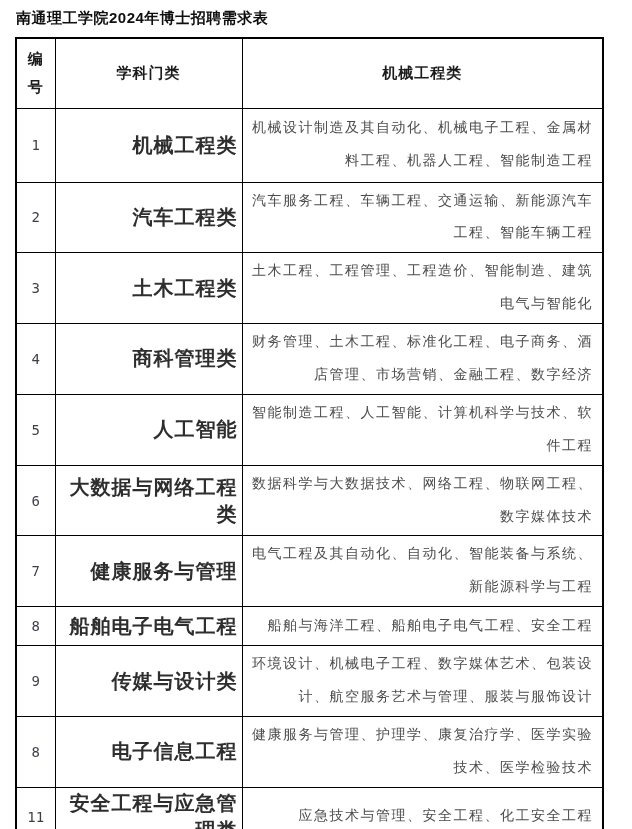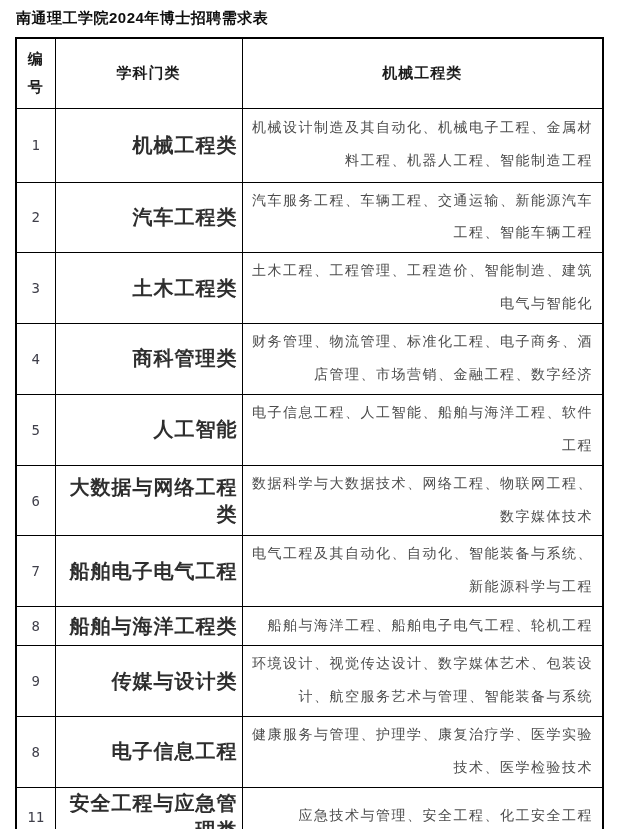--- a/index.html
+++ b/index.html
@@ -132,46 +132,46 @@
         <td class="c-req">汽车服务工程、车辆工程、交通运输、新能源汽车工程、智能车辆工程</td>
       </tr>
       <tr class="r2">
         <td class="c-no">3</td>
         <td class="c-cat">土木工程类</td>
         <td class="c-req">土木工程、工程管理、工程造价、智能制造、建筑电气与智能化</td>
       </tr>
       <tr class="r3">
         <td class="c-no">4</td>
         <td class="c-cat">商科管理类</td>
-        <td class="c-req">财务管理、物流管理、标准化工程、电子商务、酒店管理、市场营销、金融工程、数字经济</td>
+        <td class="c-req">财务管理、土木工程、标准化工程、电子商务、酒店管理、市场营销、金融工程、数字经济</td>
       </tr>
       <tr class="r4">
         <td class="c-no">5</td>
         <td class="c-cat">人工智能</td>
-        <td class="c-req">电子信息工程、人工智能、船舶与海洋工程、软件工程</td>
+        <td class="c-req">智能制造工程、人工智能、计算机科学与技术、软件工程</td>
       </tr>
       <tr class="r5">
         <td class="c-no">6</td>
         <td class="c-cat">大数据与网络工程类</td>
         <td class="c-req">数据科学与大数据技术、网络工程、物联网工程、数字媒体技术</td>
       </tr>
       <tr class="r6">
         <td class="c-no">7</td>
-        <td class="c-cat">船舶电子电气工程</td>
+        <td class="c-cat">健康服务与管理</td>
         <td class="c-req">电气工程及其自动化、自动化、智能装备与系统、新能源科学与工程</td>
       </tr>
       <tr class="r7">
         <td class="c-no">8</td>
-        <td class="c-cat">船舶与海洋工程类</td>
-        <td class="c-req">船舶与海洋工程、船舶电子电气工程、轮机工程</td>
+        <td class="c-cat">船舶电子电气工程</td>
+        <td class="c-req">船舶与海洋工程、船舶电子电气工程、安全工程</td>
       </tr>
       <tr class="r8">
         <td class="c-no">9</td>
         <td class="c-cat">传媒与设计类</td>
-        <td class="c-req">环境设计、视觉传达设计、数字媒体艺术、包装设计、航空服务艺术与管理、智能装备与系统</td>
+        <td class="c-req">环境设计、机械电子工程、数字媒体艺术、包装设计、航空服务艺术与管理、服装与服饰设计</td>
       </tr>
       <tr class="r9">
         <td class="c-no">8</td>
         <td class="c-cat">电子信息工程</td>
         <td class="c-req">健康服务与管理、护理学、康复治疗学、医学实验技术、医学检验技术</td>
       </tr>
       <tr class="r10">
         <td class="c-no">11</td>
         <td class="c-cat">安全工程与应急管理类</td>
         <td class="c-req">应急技术与管理、安全工程、化工安全工程</td>

